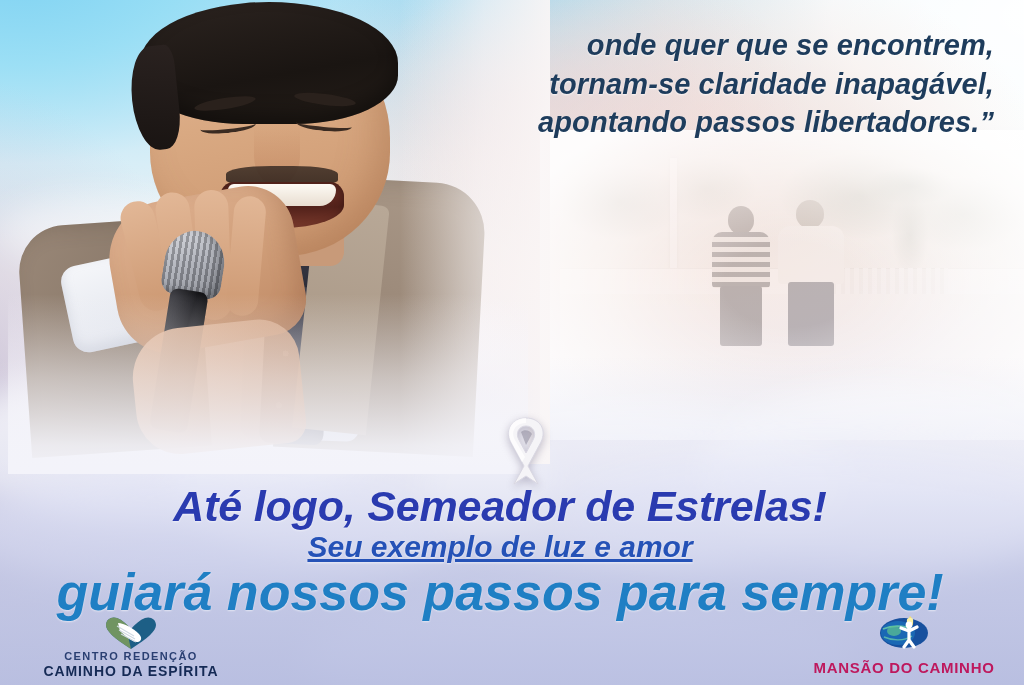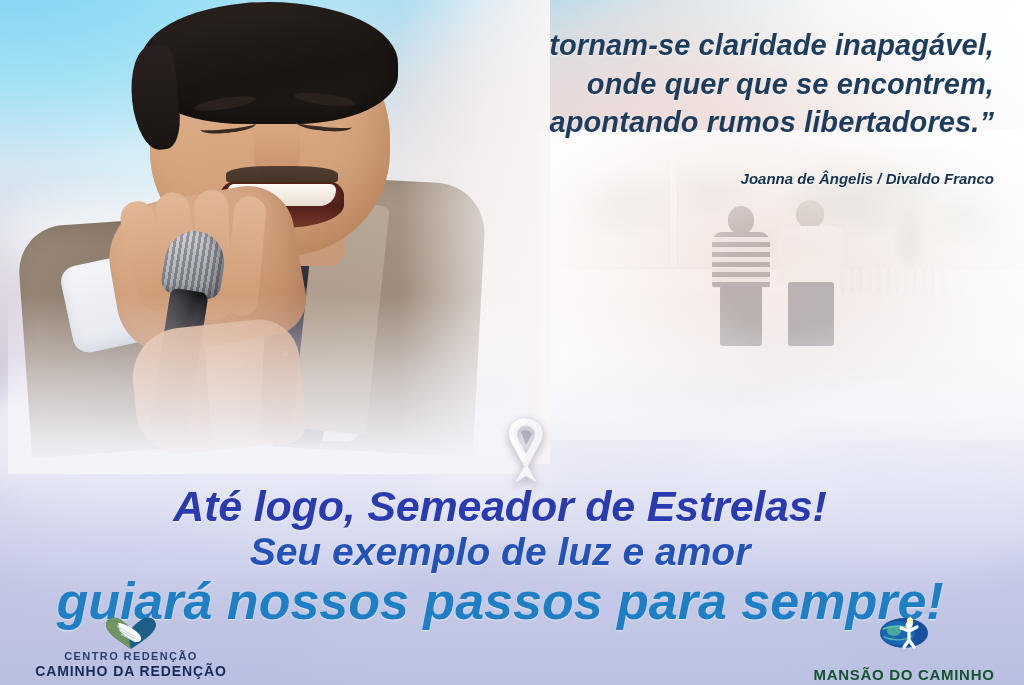--- a/index.html
+++ b/index.html
@@ -207,33 +207,33 @@
   
   .ribbon{position:absolute;left:492px;top:412px;width:68px;height:76px;
     filter:drop-shadow(0 3px 4px rgba(120,112,140,.45));}
 
   .message{
     position:absolute;left:0;top:484px;width:1000px;text-align:center;
     font-style:italic;font-weight:bold;line-height:1.03;
   }
   .msg-l1{display:block;font-size:43px;color:#2a3bb0;letter-spacing:-.2px;
     text-shadow:0 1px 2px rgba(255,255,255,.55);}
-  .msg-l2{display:block;font-size:39px;color:#2552b7;margin-top:4px;
-    text-shadow:0 1px 2px rgba(255,255,255,.55);}
+  .msg-l2{display:block;font-size:30px;color:#2552b7;margin-top:4px;
+    text-shadow:0 1px 2px rgba(255,255,255,.55);text-decoration:underline;}
   .msg-l3{display:block;font-size:52px;color:#1f7fc4;margin-top:3px;
     text-shadow:0 1px 2px rgba(255,255,255,.55);}
 
   
   .logo{position:absolute;text-align:center;}
   .logo-left{left:6px;top:616px;width:250px;}
   .logo-right{left:790px;top:614px;width:228px;}
   .logo-mark{height:34px;display:flex;align-items:center;justify-content:center;}
   .logo-l1{font-size:11px;font-weight:bold;letter-spacing:1.4px;color:#2a3f72;line-height:1.15;}
   .logo-l2{font-size:14px;font-weight:bold;letter-spacing:.9px;color:#152a55;line-height:1.15;}
-  .logo-r1{font-size:15px;font-weight:bold;letter-spacing:.7px;color:#14532d;line-height:1.15;margin-top:18px;}
+  .logo-r1{font-size:15px;font-weight:bold;letter-spacing:.7px;color:#be185d;line-height:1.15;margin-top:11px;}
 </style>
 </head>
 <body>
 
 <div id="poster">
 
   <div class="bg-layer sky-base"></div>
   <div class="bg-layer sky-topleft"></div>
   <div class="bg-layer sky-topright"></div>
   <div class="bg-layer warm-glow"></div>
@@ -302,25 +302,24 @@
     <div class="pt-mic">
       <div class="cap"></div>
         <div class="body"></div>
     </div>
     <div class="pt-hand2"></div>
     <div class="portrait-fadeR"></div>
     <div class="portrait-fade"></div>
   </div>
 
   <div class="quote-block">
+    <span class="quote-line">onde quer que se encontrem,</span>
     <span class="quote-line">tornam-se claridade inapagável,</span>
-    <span class="quote-line">onde quer que se encontrem,</span>
-    <span class="quote-line">apontando rumos libertadores.”</span>
-  </div>
-  <div class="quote-author">Joanna de Ângelis / Divaldo Franco</div>
+    <span class="quote-line">apontando passos libertadores.”</span>
+  </div>
 
   <div class="ribbon">
     <svg width="68" height="76" viewBox="0 0 68 76">
       <path d="M34 6 C20 6 13 18 19 30 L32 54 L22 72 L34 64 L46 72 L36 54 L49 30 C55 18 48 6 34 6 Z
                M34 14 C41 14 45 21 41 28 L34 41 L27 28 C23 21 27 14 34 14 Z" fill="#f5f4f7" stroke="#d9d7e2" stroke-width="1"></path>
       <path d="M29 20 C32 17 38 18 40 22 L34 33 Z" fill="#8e8a9c" opacity="0.55"></path>
       <path d="M34 6 C20 6 13 18 19 30 L30 50 L33 45 L23 28 C18 19 24 11 34 11 Z" fill="#ffffff" opacity="0.75"></path>
     </svg>
   </div>
 
@@ -333,21 +332,21 @@
   <div class="logo logo-left">
     <div class="logo-mark">
       <svg width="54" height="34" viewBox="0 0 54 34">
         <path d="M27 33 C10 22 2 15 2 9 C2 3 8 0 13 2 C18 4 23 8 27 13 C31 8 36 4 41 2 C46 0 52 3 52 9 C52 15 44 22 27 33 Z" fill="#1d5f86"></path>
         <path d="M27 33 C10 22 2 15 2 9 C2 3 8 0 13 2 C18 4 23 8 27 13 L24 20 Z" fill="#7f9d5c" opacity="0.85"></path>
         <path d="M14 7 C20 7 29 12 35 18 C38 21 38 25 34 26 C30 27 22 21 16 15 Z" fill="#ffffff"></path>
         <path d="M13 10 L30 20 M15 14 L31 23 M17 18 L32 26" stroke="#cfd9e2" stroke-width="1.1" fill="none"></path>
       </svg>
     </div>
     <div class="logo-l1">CENTRO REDENÇÃO</div>
-    <div class="logo-l2">CAMINHO DA REDENÇÃO</div>
+    <div class="logo-l2">CAMINHO DA ESPÍRITA</div>
   </div>
 
   <div class="logo logo-right">
     <div class="logo-mark">
       <svg width="52" height="36" viewBox="0 0 52 36">
         <ellipse cx="26" cy="20" rx="24" ry="15" fill="#17509e"></ellipse>
         <ellipse cx="20" cy="20" rx="17" ry="12" fill="#1a68b4"></ellipse>
         <path d="M5 16 C14 12 26 12 35 17" stroke="#6fd3a8" stroke-width="1.6" fill="none" opacity="0.8"></path>
         <path d="M6 24 C15 28 26 28 34 23" stroke="#6fd3a8" stroke-width="1.4" fill="none" opacity="0.7"></path>
         <ellipse cx="16" cy="18" rx="7" ry="5" fill="#5fc48e" opacity="0.7"></ellipse>

